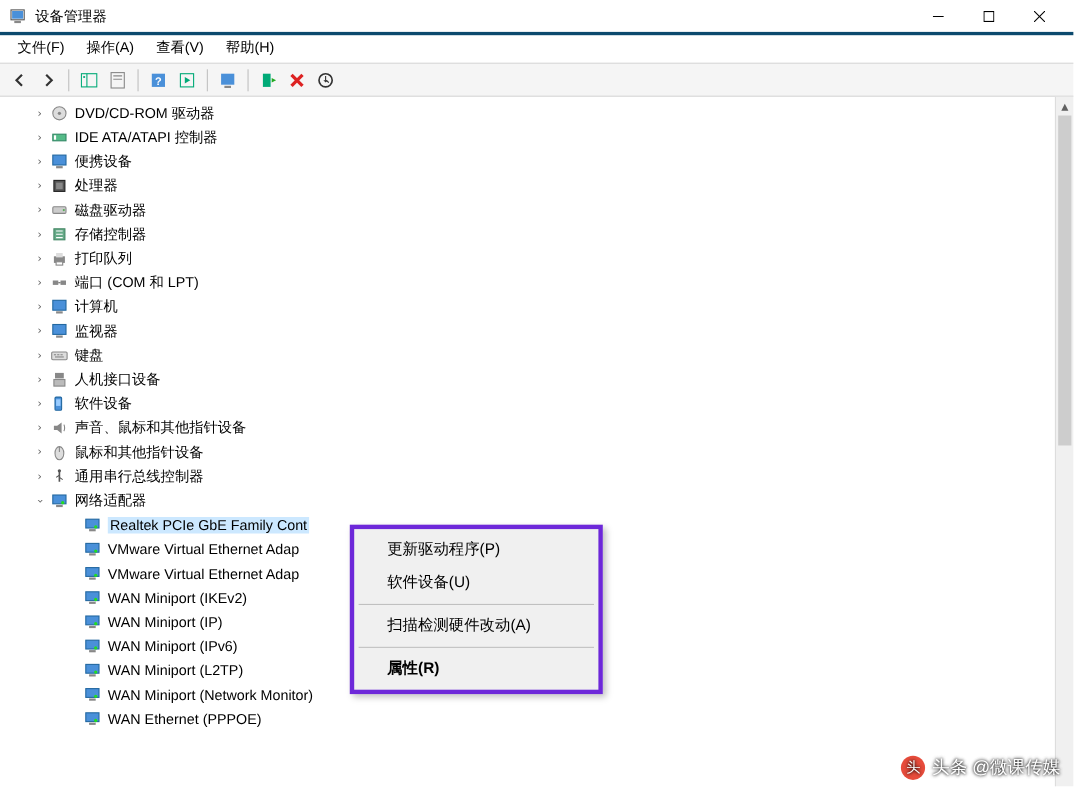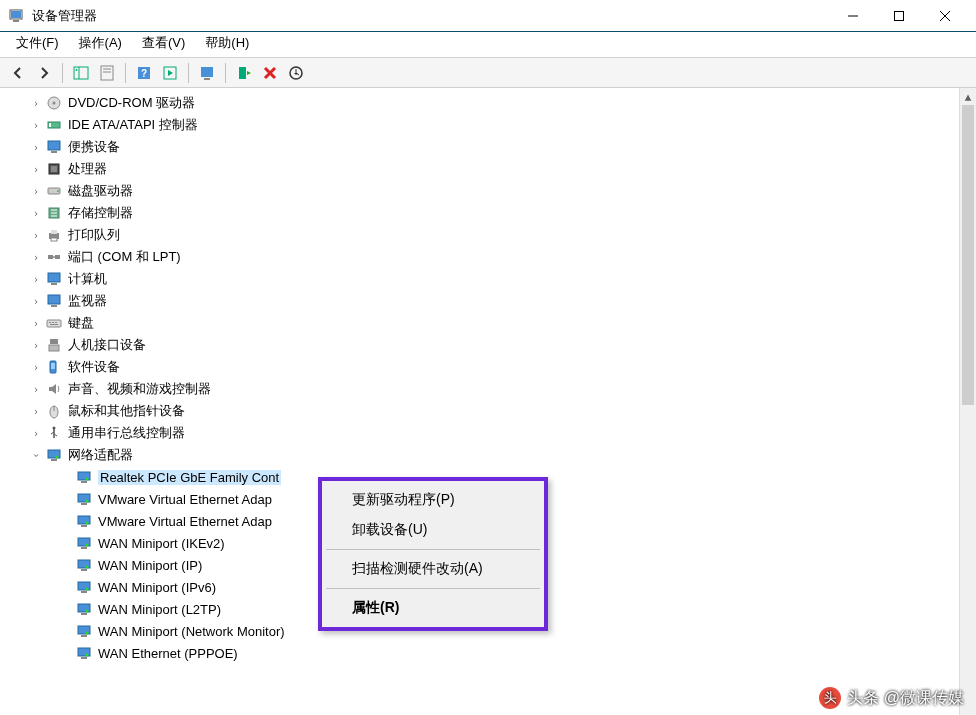--- a/index.html
+++ b/index.html
@@ -1,18 +1,18 @@
 <!DOCTYPE html>
 <html><head>
 <meta charset="utf-8">
 <style>
   * { margin: 0; padding: 0; box-sizing: border-box; }
   body { font-family: "Microsoft YaHei", "Segoe UI", sans-serif; font-size: 13px; background: #fff; width: 976px; height: 715px; overflow: hidden; }
   
-  .titlebar { height: 32px; display: flex; align-items: center; padding: 0 8px; background: #fff; border-bottom: 1px solid #0c4a6e; }
+  .titlebar { height: 32px; display: flex; align-items: center; padding: 0 8px; background: #fff; border-bottom: 3px solid #0c4a6e; }
   .titlebar .app-icon { width: 16px; height: 16px; margin-right: 8px; }
   .titlebar .title { flex: 1; font-size: 13px; }
   .titlebar .winbtns { display: flex; }
   .titlebar .winbtn { width: 46px; height: 32px; display: flex; align-items: center; justify-content: center; cursor: default; }
   
   .menubar { height: 26px; display: flex; align-items: flex-start; padding: 0 8px; gap: 4px; border-bottom: 1px solid #d0d0d0; }
   .menubar .menuitem { padding: 2px 8px; cursor: default; font-size: 13px; }
   
   .toolbar { height: 30px; display: flex; align-items: center; padding: 2px 6px; gap: 2px; border-bottom: 1px solid #d0d0d0; background: #f5f5f5; }
   .toolbar .tbtn { width: 24px; height: 24px; display: flex; align-items: center; justify-content: center; border: 1px solid transparent; cursor: default; }
@@ -286,21 +286,21 @@
         <span class="label">软件设备</span>
       </div>
       <div class="row">
         <span class="expander">›</span>
         <span class="icon">
           <svg width="16" height="16" viewBox="0 0 16 16">
             <path d="M3 6v4h3l4 3V3L6 6z" fill="#888"></path>
             <path d="M12 5c1 1 1 5 0 6" stroke="#888" fill="none"></path>
           </svg>
         </span>
-        <span class="label">声音、视频和游戏控制器</span>
+        <span class="label">声音、鼠标和其他指针设备</span>
       </div>
       <div class="row">
         <span class="expander">›</span>
         <span class="icon">
           <svg width="16" height="16" viewBox="0 0 16 16">
             <ellipse cx="8" cy="9" rx="4" ry="6" fill="#ddd" stroke="#888"></ellipse>
             <line x1="8" y1="3" x2="8" y2="8" stroke="#888"></line>
           </svg>
         </span>
         <span class="label">鼠标和其他指针设备</span>
@@ -427,21 +427,21 @@
         <span class="label">WAN Ethernet (PPPOE)</span>
       </div>
     </div>
   <div class="scrollbar">
     <div class="arrow">▴</div>
     <div class="thumb"></div>
   </div>
 
   <div class="ctxmenu" style="left:318px; top:389px;">
     <div class="mitem">更新驱动程序(P)</div>
-    <div class="mitem">卸载设备(U)</div>
+    <div class="mitem">软件设备(U)</div>
     <div class="msep"></div>
     <div class="mitem">扫描检测硬件改动(A)</div>
     <div class="msep"></div>
     <div class="mitem bold">属性(R)</div>
   </div>
 
   <div class="watermark">
     <span class="wm-icon">头</span>
     <span>头条 @微课传媒</span>
   </div>

